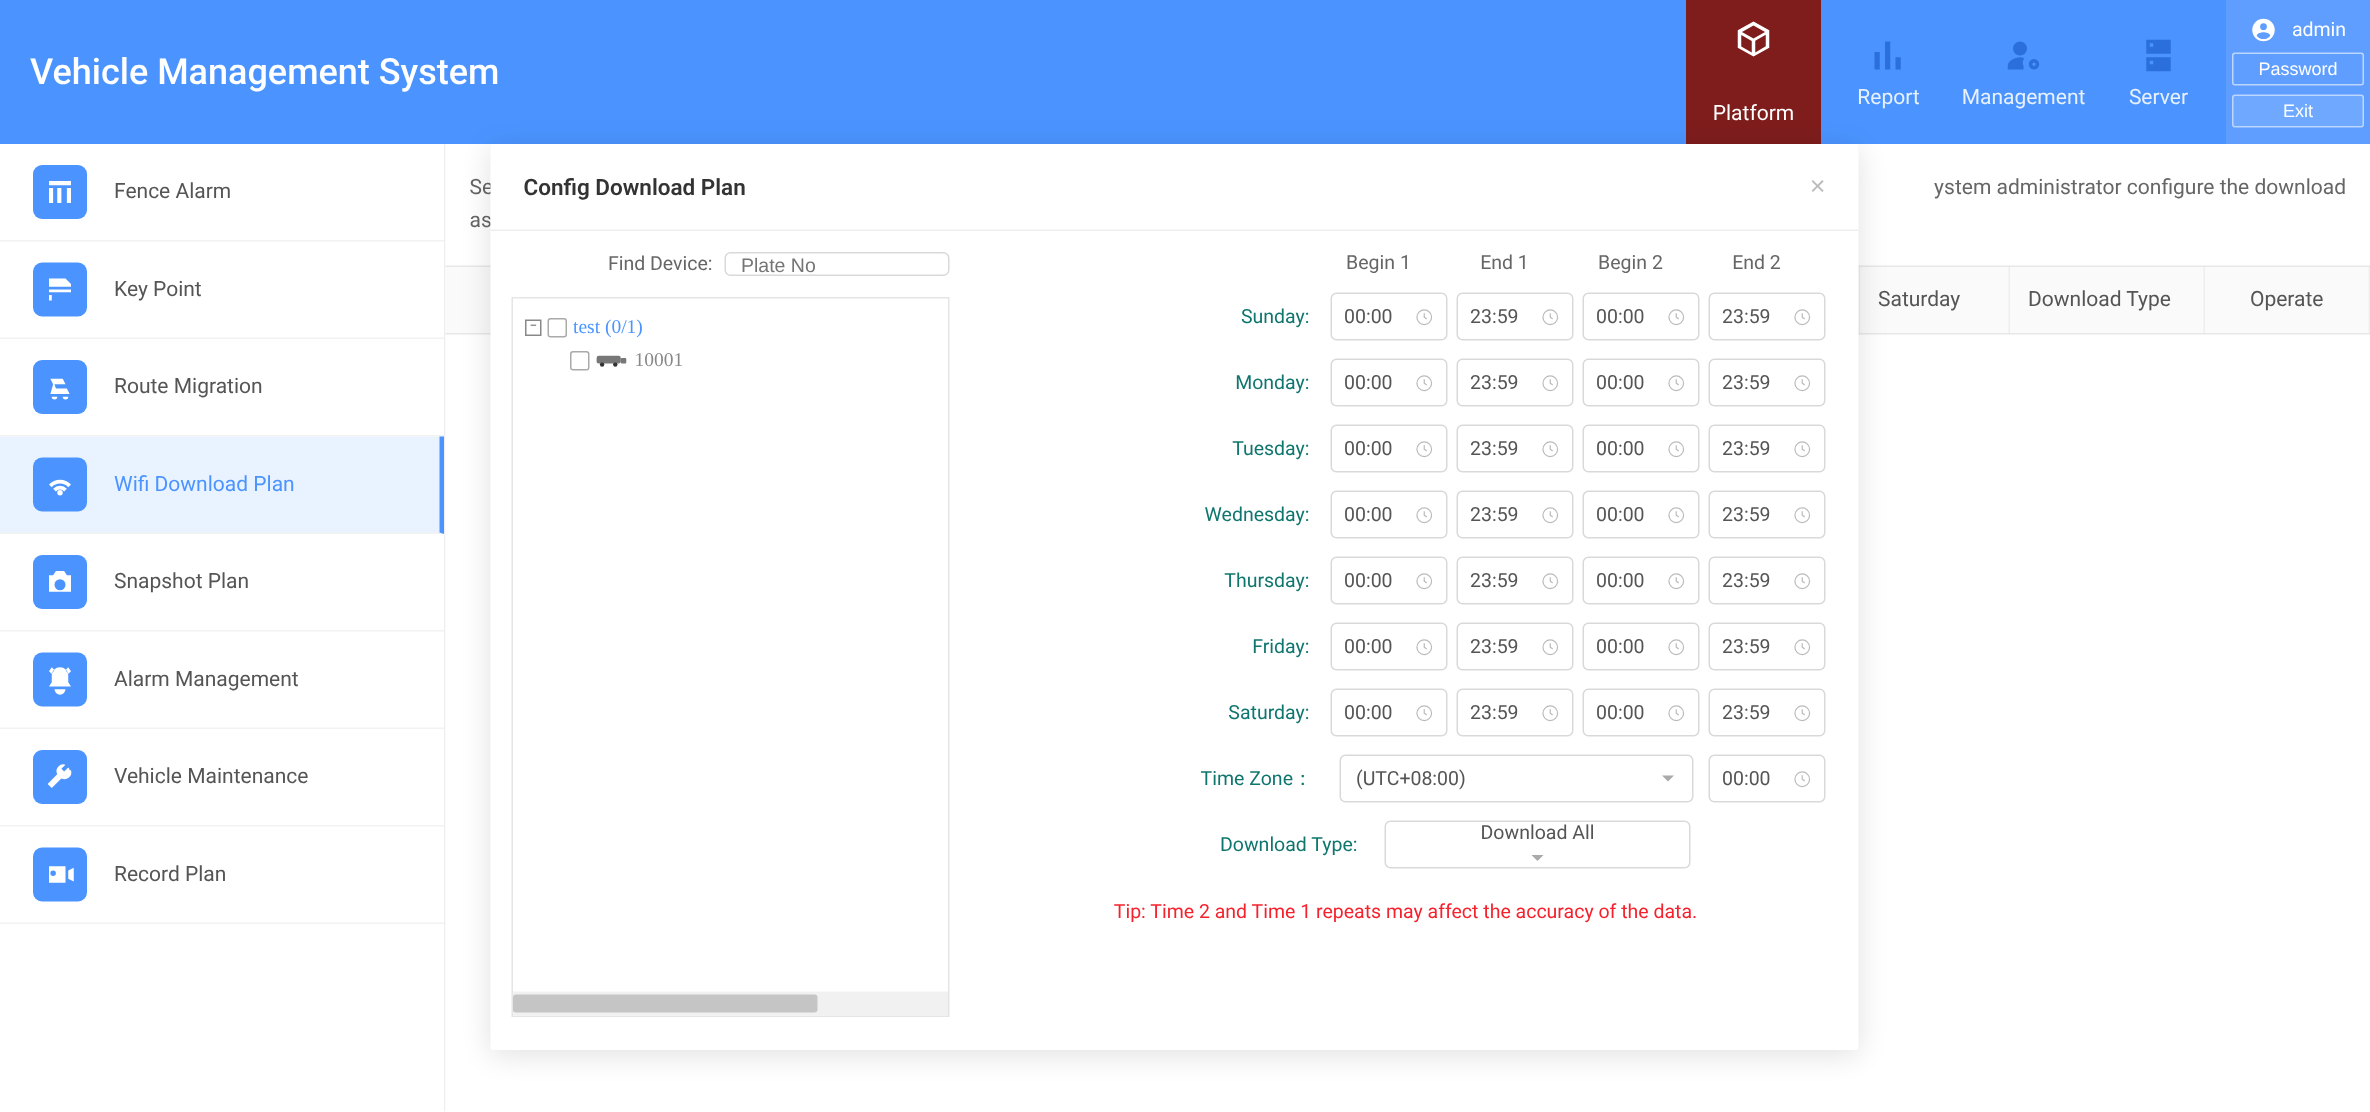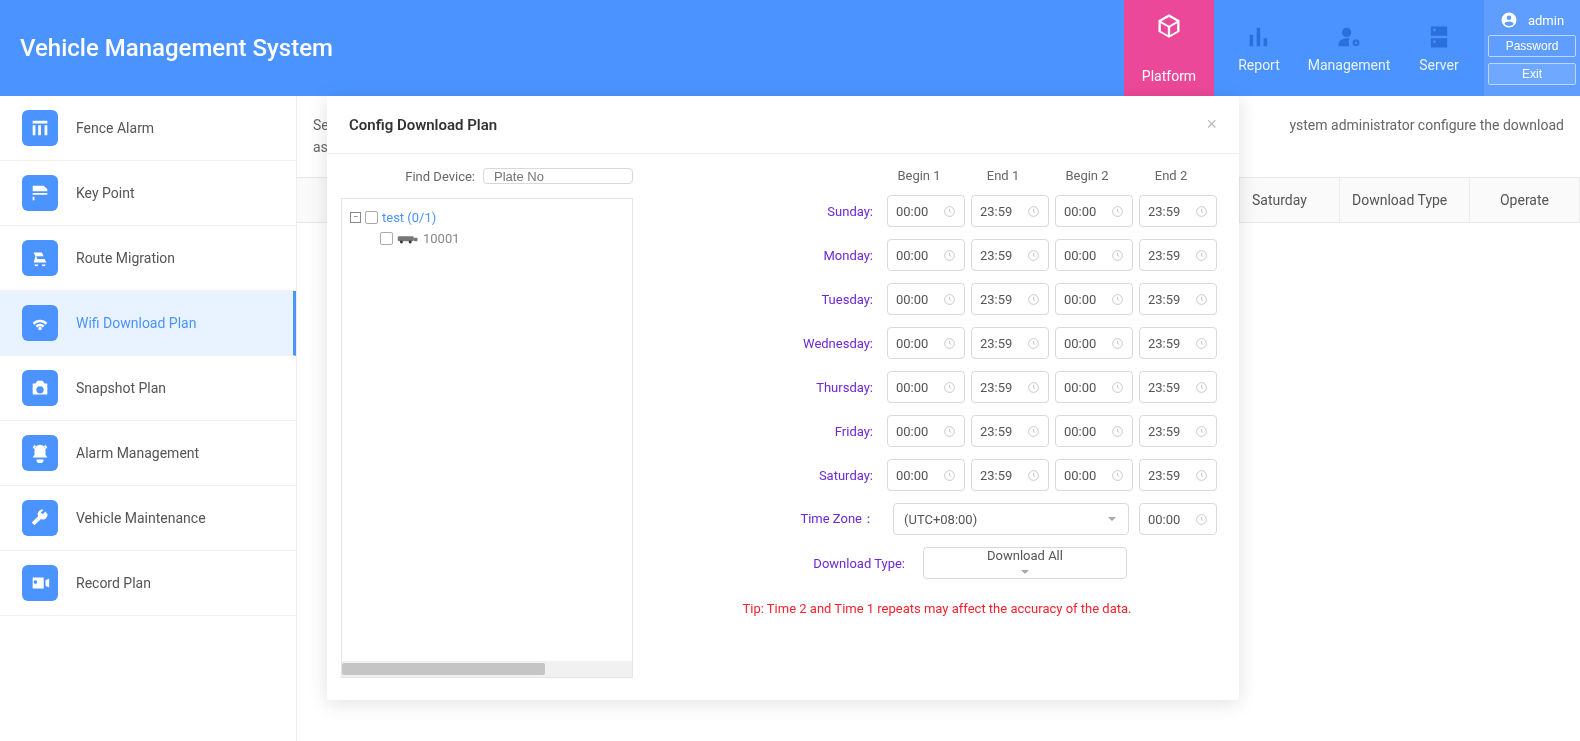--- a/index.html
+++ b/index.html
@@ -1,21 +1,21 @@
 <!DOCTYPE html>
 <html><head>
 <meta charset="utf-8">
 <style>
 * { box-sizing: border-box; margin: 0; padding: 0; }
 body { font-family: -apple-system, BlinkMacSystemFont, "Segoe UI", Roboto, sans-serif; font-size: 14px; color: #555; background: #fff; overflow: hidden; }
 .header { background: #4b94ff; height: 96px; display: flex; align-items: stretch; color: #fff; }
 .header-title { font-size: 24px; font-weight: 500; padding: 0 20px; display: flex; align-items: center; flex: 1; }
 .header-nav { display: flex; align-items: stretch; }
 .nav-item { width: 90px; display: flex; flex-direction: column; align-items: center; justify-content: center; gap: 6px; cursor: pointer; font-size: 14px; }
-.nav-item.active { background: #ec4899; gap: 28px; }
+.nav-item.active { background: #7f1d1d; gap: 28px; }
 .nav-item svg { width: 28px; height: 28px; fill: #fff; }
 .nav-item.active svg { fill: #fff; }
 .nav-item:not(.active) svg { fill: #2b6fdc; }
 .nav-item:not(.active) { color: #e8f1ff; }
 .header-user { width: 96px; background: #5f9eff; display: flex; flex-direction: column; align-items: center; justify-content: center; gap: 6px; padding: 8px; }
 .user-top { display: flex; align-items: center; gap: 10px; color: #fff; font-size: 13px; }
 .user-top svg { width: 18px; height: 18px; fill: #fff; }
 .user-btn { width: 88px; height: 22px; border: 1px solid #bcd6ff; background: #5f9eff; color: #fff; font-size: 12px; border-radius: 2px; cursor: pointer; }
 .user-btn.exit { background: #6fa9ff; }
 .main { display: flex; height: calc(100vh - 96px); }
@@ -36,28 +36,28 @@
 .modal-left { width: 320px; padding: 0 14px; }
 .find-row { display: flex; align-items: center; justify-content: flex-end; gap: 8px; margin-bottom: 14px; font-size: 13px; color: #666; }
 .find-input { width: 150px; height: 16px; border: 1px solid #d9d9d9; border-radius: 4px; padding: 0 10px; font-size: 13px; }
 .tree { border: 1px solid #e5e5e5; height: 480px; padding: 8px; font-size: 13px; overflow: auto; position: relative; }
 .tree-scrollbar-x { position: absolute; bottom: 0; left: 0; right: 0; height: 16px; background: #f1f1f1; }
 .tree-scrollbar-x .thumb { position: absolute; left: 0; top: 2px; width: 70%; height: 12px; background: #c5c5c5; border-radius: 2px; }
 .tree-node { display: flex; align-items: center; gap: 4px; padding: 3px 0; }
 .tree-node.child { padding-left: 30px; }
 .tree-toggle { width: 11px; height: 11px; border: 1px solid #888; display: inline-flex; align-items: center; justify-content: center; font-size: 9px; line-height: 1; cursor: pointer; color: #666; }
 .tree-check { width: 13px; height: 13px; border: 1px solid #aaa; border-radius: 2px; display: inline-block; cursor: pointer; }
-.tree-label { color: #4b94ff; cursor: pointer; }
+.tree-label { color: #4b94ff; cursor: pointer; font-family: Liberation Serif, serif; }
 .tree-label.dev { color: #888; }
 .car-icon { width: 22px; height: 12px; display: inline-block; }
 .modal-right { flex: 1; padding: 0 22px 0 10px; }
 .time-header { display: flex; justify-content: flex-end; gap: 0; margin-bottom: 12px; font-size: 13px; color: #666; padding-right: 4px; }
 .time-header span { width: 84px; text-align: center; }
 .day-row { display: flex; align-items: center; justify-content: flex-end; gap: 6px; margin-bottom: 12px; }
-.day-label { color: #6d28d9; font-size: 13px; margin-right: 8px; }
+.day-label { color: #0f766e; font-size: 13px; margin-right: 8px; }
 .time-input { width: 78px; height: 32px; border: 1px solid #d9d9d9; border-radius: 4px; display: flex; align-items: center; justify-content: space-between; padding: 0 8px; font-size: 13px; color: #555; cursor: pointer; }
 .time-input svg { width: 13px; height: 13px; fill: none; stroke: #bbb; stroke-width: 1.5; }
 .select-row { display: flex; align-items: center; justify-content: flex-end; gap: 10px; margin-bottom: 12px; }
 .select-input { height: 32px; border: 1px solid #d9d9d9; border-radius: 4px; display: flex; align-items: center; justify-content: space-between; padding: 0 10px; font-size: 13px; color: #555; cursor: pointer; background: #fff; }
 .select-input.tz { width: 236px; }
 .select-input.dt { width: 204px; flex-direction: column; }
 .select-input svg { width: 12px; height: 12px; fill: #aaa; }
 .tip { text-align: center; color: #f5222d; font-size: 13px; margin-top: 22px; }
 </style>
 </head>

